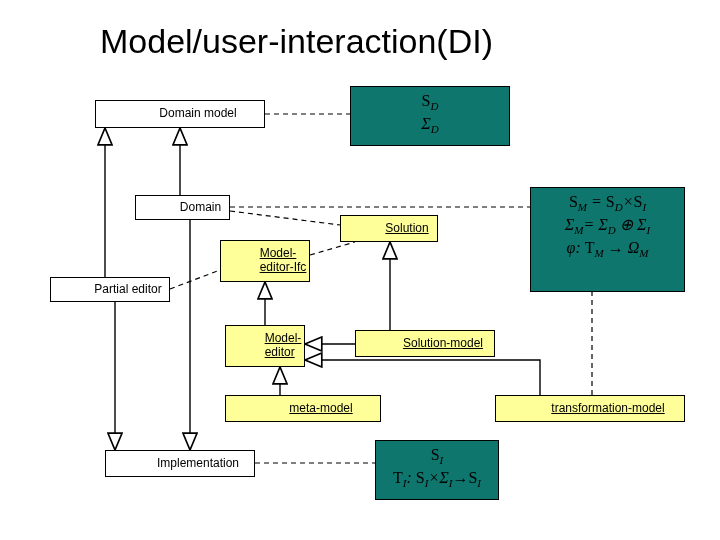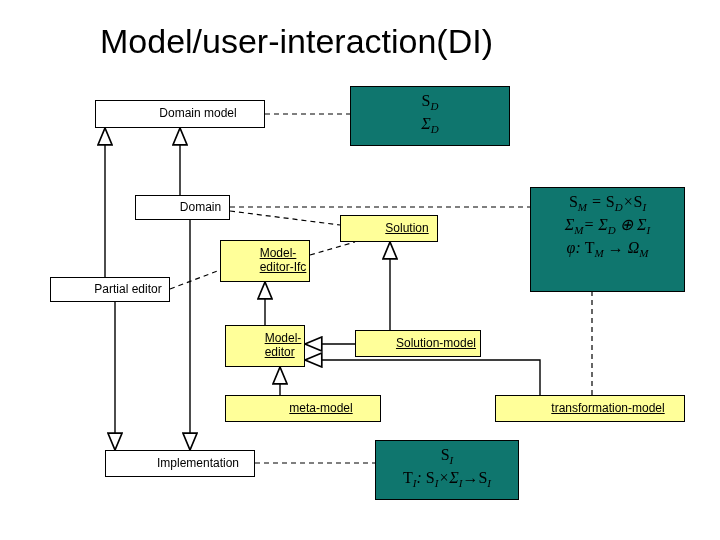--- a/index.html
+++ b/index.html
@@ -79,29 +79,29 @@
 </div>
 
 <div class="box yellow" style="left:220px; top:240px; width:90px; height:42px; white-space:pre-line;">Model-
 editor-Ifc</div>
 
 <div class="box" style="left:50px; top:277px; width:120px; height:25px;">Partial editor</div>
 
 <div class="box yellow" style="left:225px; top:325px; width:80px; height:42px; white-space:pre-line;">Model-
 editor</div>
 
-<div class="box yellow" style="left:355px; top:330px; width:126px; height:27px;">Solution-model</div>
+<div class="box yellow" style="left:355px; top:330px; width:140px; height:27px;">Solution-model</div>
 
 <div class="box yellow" style="left:225px; top:395px; width:156px; height:27px;">meta-model</div>
 
 <div class="box yellow" style="left:495px; top:395px; width:190px; height:27px;">transformation-model</div>
 
 <div class="box" style="left:105px; top:450px; width:150px; height:27px;">Implementation</div>
 
-<div class="mathbox" style="left:375px; top:440px; width:144px; height:60px;">
+<div class="mathbox" style="left:375px; top:440px; width:124px; height:60px;">
   <div><span class="up">S</span><span class="sub">I</span></div>
   <div><span class="up">T</span><span class="sub">I</span>: <span class="up">S</span><span class="sub">I</span>×Σ<span class="sub">I</span>→<span class="up">S</span><span class="sub">I</span></div>
 </div>
 
 <svg class="overlay">
   <defs>
 
     <marker id="tri" markerWidth="14" markerHeight="12" refX="13" refY="6" orient="auto">
       <path d="M1,1 L13,6 L1,11 Z" fill="#fff" stroke="#000" stroke-width="1.2"></path>
     </marker>

